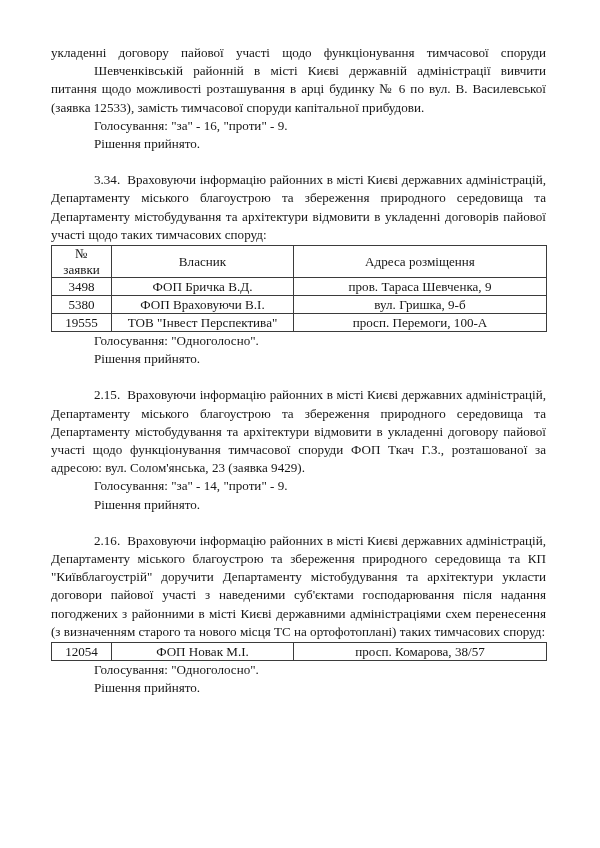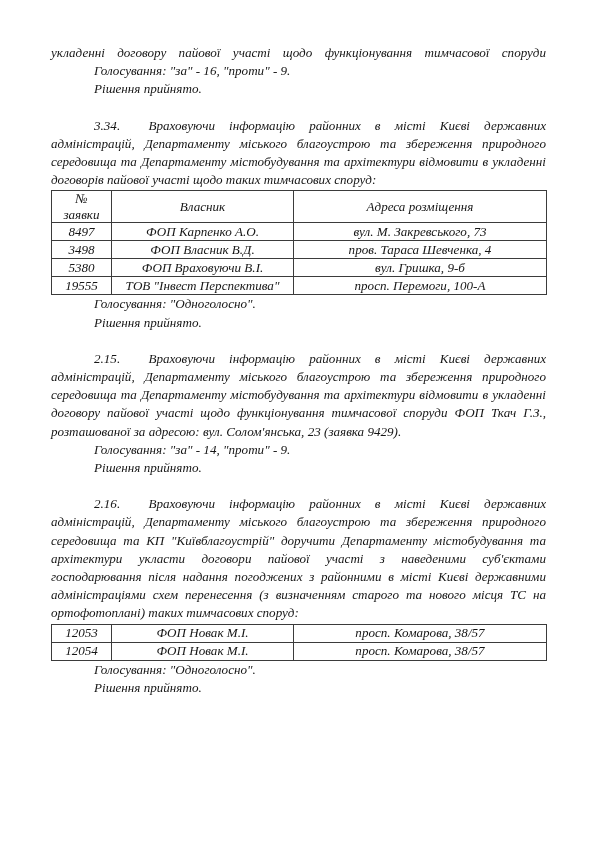--- a/index.html
+++ b/index.html
@@ -15,21 +15,20 @@
     font-family: "Liberation Serif", "DejaVu Serif", serif;
     color: #1a1a1a;
   }
   .page {
     position: relative;
     width: 600px;
     height: 848px;
     background: #ffffff;
     box-sizing: border-box;
     padding: 44px 54px 0 51px;
-    font-style: italic;
   }
   .doc-body {
     font-size: 13.1px;
     line-height: 18.2px;
     text-align: justify;
     text-justify: inter-word;
     color: #161616;
   }
   p.para {
     margin: 0;
@@ -80,20 +79,21 @@
   .tbl-wrap { padding-left: 0px; }
 </style>
 </head>
 <body>
 
 <div class="page">
   <div class="doc-body">
 
     <p class="para cont justify-all">укладенні договору пайової участі щодо функціонування тимчасової споруди</p>
 
+    <p class="para">Шевченківській районній в місті Києві державній адміністрації вивчити питання щодо можливості розташування в арці будинку № 6 по вул. В. Василевської (заявка 12533), замість тимчасової споруди капітальної прибудови.</p>
     <p class="line">Голосування: "за" - 16, "проти" - 9.</p>
     <p class="line">Рішення прийнято.</p>
 
     <div class="gap"></div>
 
     <p class="para"><span>3.34.</span>&nbsp;&nbsp;<span>Враховуючи інформацію районних в місті Києві державних адміністрацій, Департаменту міського благоустрою та збереження природного середовища та Департаменту містобудування та архітектури відмовити в укладенні договорів пайової участі щодо таких тимчасових споруд:</span></p>
 
     <div class="tbl-wrap">
       <table class="tbl">
         <colgroup>
@@ -106,28 +106,23 @@
             <th class="hdr-num">
               <span>№</span>
               <span>заявки</span>
             </th>
             <th>Власник</th>
             <th>Адреса розміщення</th>
           </tr>
         </thead>
         <tbody>
           <tr>
-            <td>8497</td>
-            <td>ФОП Карпенко А.О.</td>
-            <td>вул. М. Закревського, 73</td>
-          </tr>
-          <tr>
             <td>3498</td>
-            <td>ФОП Власник В.Д.</td>
-            <td>пров. Тараса Шевченка, 4</td>
+            <td>ФОП Бричка В.Д.</td>
+            <td>пров. Тараса Шевченка, 9</td>
           </tr>
           <tr>
             <td>5380</td>
             <td>ФОП Враховуючи В.І.</td>
             <td>вул. Гришка, 9-б</td>
           </tr>
           <tr>
             <td>19555</td>
             <td>ТОВ "Інвест Перспектива"</td>
             <td>просп. Перемоги, 100-А</td>
@@ -151,25 +146,20 @@
 
     <div class="tbl-wrap">
       <table class="tbl">
         <colgroup>
           <col class="c-num">
             <col class="c-owner">
             <col class="c-addr">
         </colgroup>
         <tbody>
           <tr>
-            <td>12053</td>
-            <td>ФОП Новак М.І.</td>
-            <td>просп. Комарова, 38/57</td>
-          </tr>
-          <tr>
             <td>12054</td>
             <td>ФОП Новак М.І.</td>
             <td>просп. Комарова, 38/57</td>
           </tr>
         </tbody>
       </table>
     </div>
 
     <p class="line">Голосування: "Одноголосно".</p>
     <p class="line">Рішення прийнято.</p>

